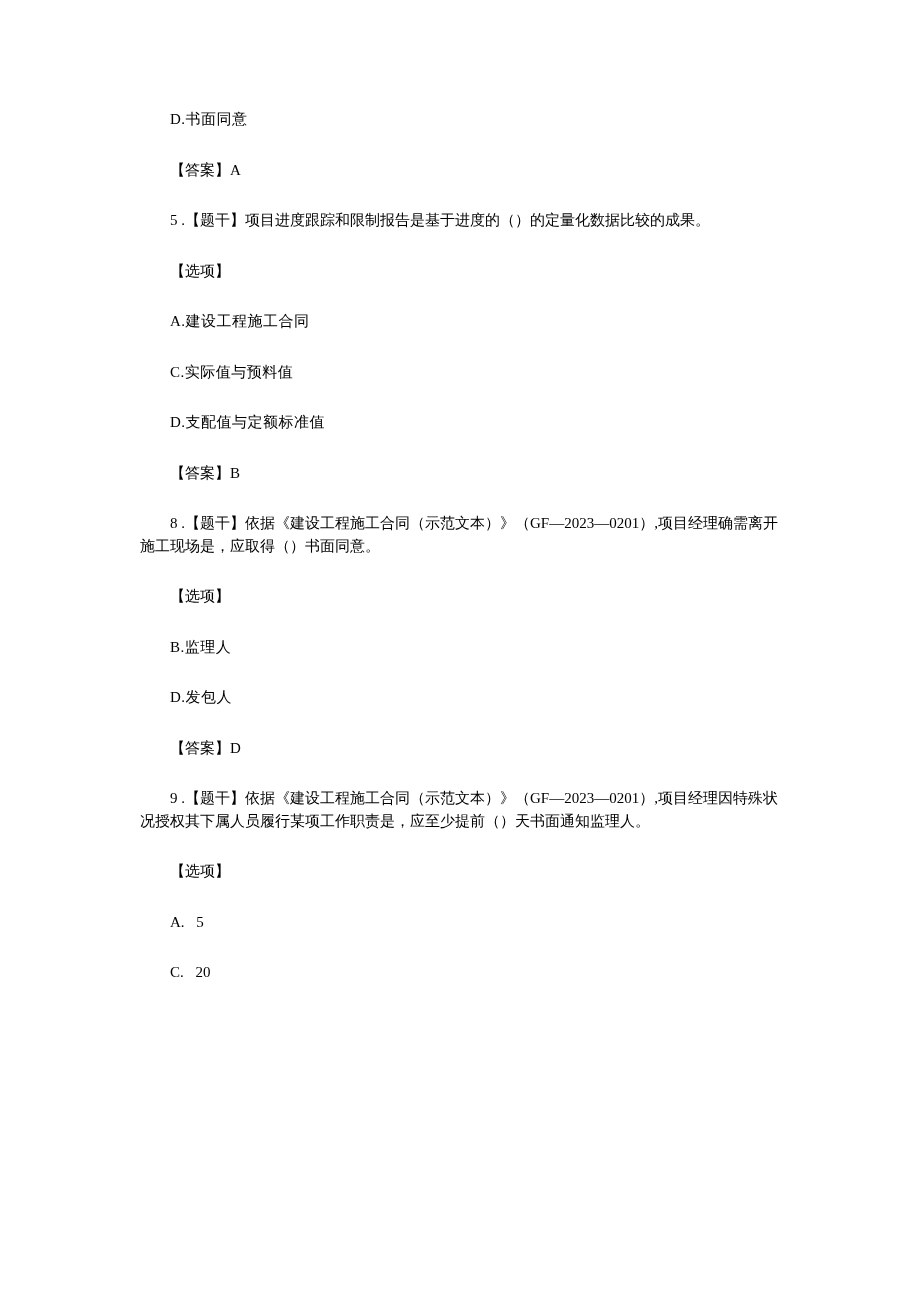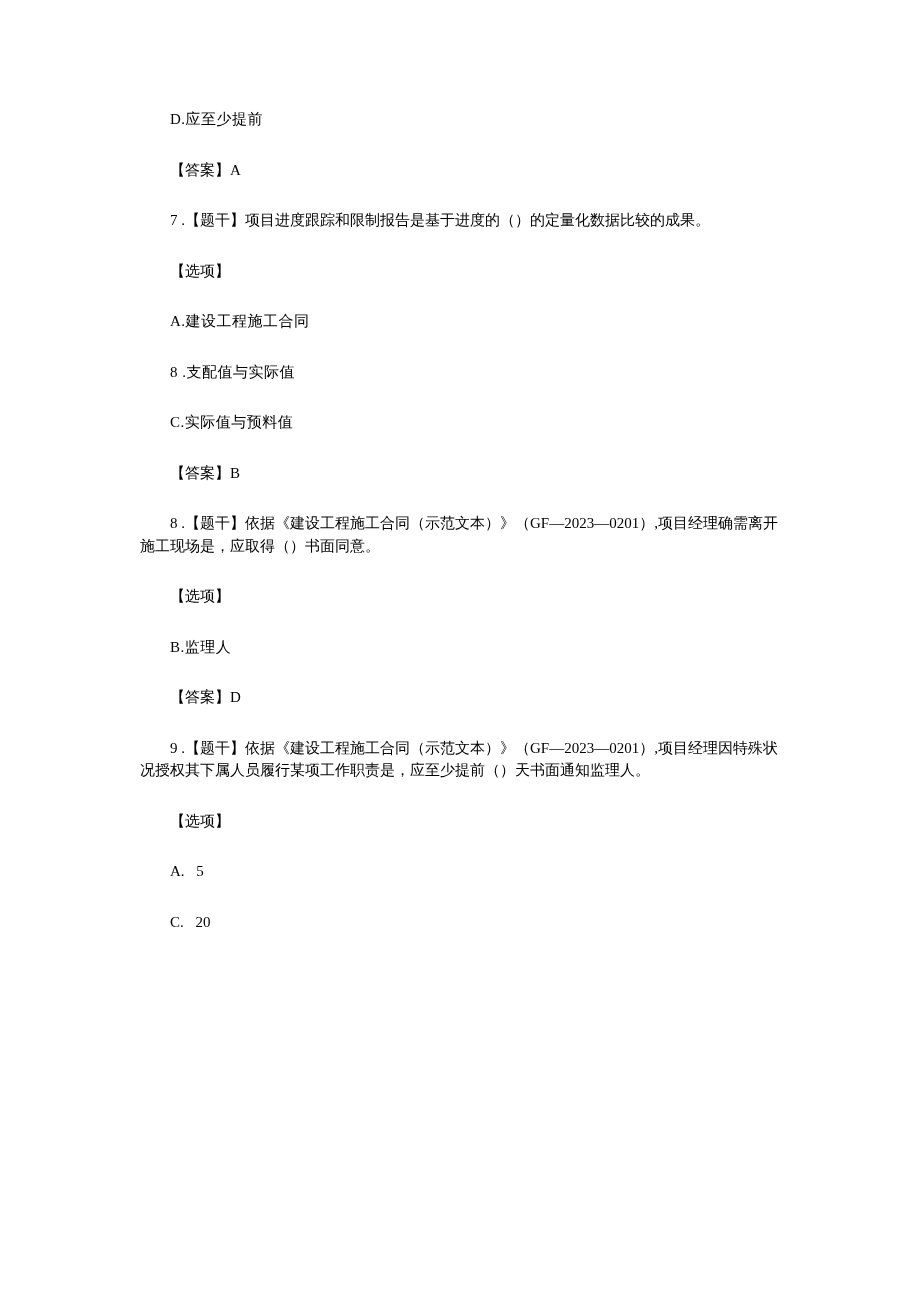--- a/index.html
+++ b/index.html
@@ -36,35 +36,36 @@
   }
   .mono-latin {
     font-family: "Times New Roman", serif;
   }
 </style>
 </head>
 <body>
 
 <div class="page">
 
-  <p class="option">D.应至少提前</p>
+  <p class="option">D.书面同意</p>
   <p class="para">【答案】A</p>
 
-  <p class="para">7 .【题干】项目进度跟踪和限制报告是基于进度的（）的定量化数据比较的成果。</p>
+  <p class="para">5 .【题干】项目进度跟踪和限制报告是基于进度的（）的定量化数据比较的成果。</p>
   <p class="para">【选项】</p>
   <p class="option">A.建设工程施工合同</p>
-  <p class="option">8 .支配值与实际值</p>
   <p class="option">C.实际值与预料值</p>
+  <p class="option">D.支配值与定额标准值</p>
   <p class="para">【答案】B</p>
 
   <p class="para" style="text-indent:2em;">
     <span>8 .【题干】依据《建设工程施工合同（示范文本）》（GF—2023—0201）,项目经理确需离开施工现场是，应取得（）书面同意。</span>
   </p>
   <p class="para">【选项】</p>
   <p class="option">B.监理人</p>
+  <p class="option">D.发包人</p>
   <p class="para">【答案】D</p>
 
   <p class="para" style="text-indent:2em;">
     <span>9 .【题干】依据《建设工程施工合同（示范文本）》（GF—2023—0201）,项目经理因特殊状况授权其下属人员履行某项工作职责是，应至少提前（）天书面通知监理人。</span>
   </p>
   <p class="para">【选项】</p>
 
   <p class="option-num">
     <span class="mono-latin">A.</span>
     <span class="num">5</span>

